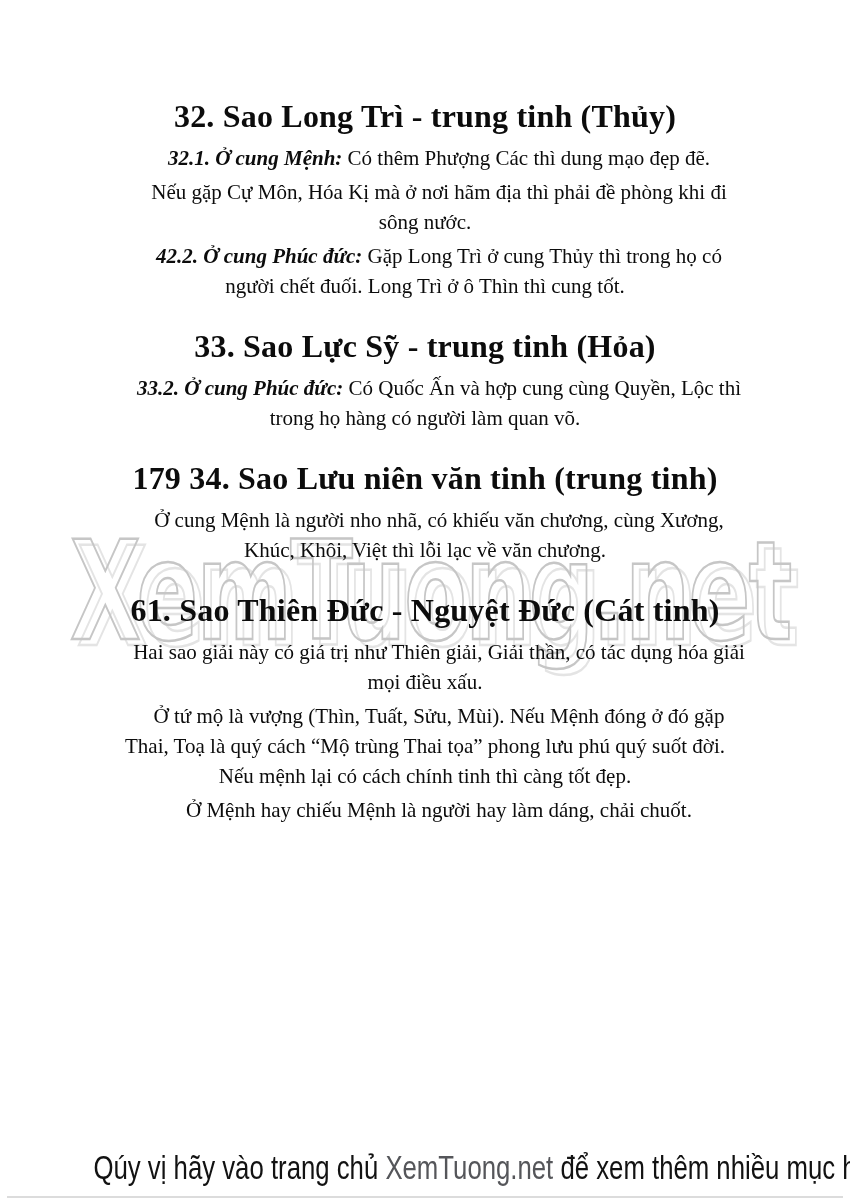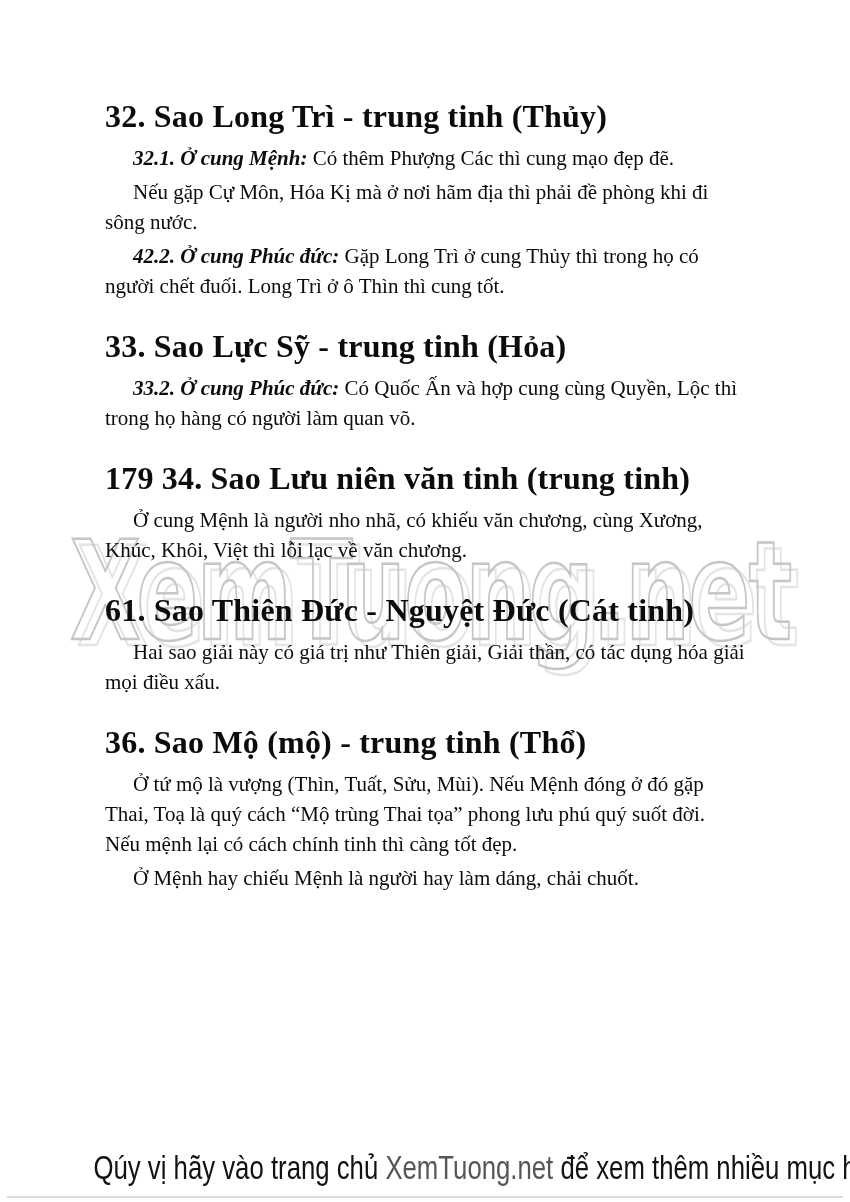--- a/index.html
+++ b/index.html
@@ -10,21 +10,21 @@
     background: #ffffff;
     overflow: hidden;
     font-family: "Liberation Serif", serif;
     color: #0c0c0c;
   }
   .content {
     position: relative;
     z-index: 1;
     padding: 97px 105px 0 105px;
   }
-  .section { margin: 0; }
+  .section { margin: 0; text-align: center; }
   h2 {
     font-family: "Liberation Serif", serif;
     font-weight: bold;
     font-size: 32px;
     line-height: 38px;
     margin: 26px 0 8px 0;
     letter-spacing: 0.2px;
   }
   .section:first-child h2 { margin-top: 0; }
   p {
@@ -83,42 +83,41 @@
 
 <div class="page">
 
   <div class="wm wm2" style="-webkit-text-stroke: 2.5px rgb(228, 228, 228);">XemTuong.net</div>
   <div class="wm wm1" style="-webkit-text-stroke: 2.5px rgb(198, 198, 198);">XemTuong.net</div>
 
   <div class="content">
 
     <div class="section">
       <h2>32. Sao Long Trì - trung tinh (Thủy)</h2>
-      <p><span class="lead">32.1. Ở cung Mệnh: </span><span>Có thêm Phượng Các thì cung mạo đẹp đẽ.</span></p>
+      <p><span class="lead">32.1. Ở cung Mệnh: </span><span>Có thêm Phượng Các thì dung mạo đẹp đẽ.</span></p>
       <p><span class="lead"></span><span>Nếu gặp Cự Môn, Hóa Kị mà ở nơi hãm địa thì phải đề phòng khi đi sông nước.</span></p>
       <p><span class="lead">42.2. Ở cung Phúc đức: </span><span>Gặp Long Trì ở cung Thủy thì trong họ có người chết đuối. Long Trì ở ô Thìn thì cung tốt.</span></p>
     </div>
 
     <div class="section">
       <h2>33. Sao Lực Sỹ - trung tinh (Hỏa)</h2>
       <p><span class="lead">33.2. Ở cung Phúc đức: </span><span>Có Quốc Ấn và hợp cung cùng Quyền, Lộc thì trong họ hàng có người làm quan võ.</span></p>
     </div>
 
     <div class="section">
       <h2>179 34. Sao Lưu niên văn tinh (trung tinh)</h2>
       <p><span class="lead"></span><span>Ở cung Mệnh là người nho nhã, có khiếu văn chương, cùng Xương, Khúc, Khôi, Việt thì lỗi lạc về văn chương.</span></p>
     </div>
 
     <div class="section">
       <h2>61. Sao Thiên Đức - Nguyệt Đức (Cát tinh)</h2>
       <p><span class="lead"></span><span>Hai sao giải này có giá trị như Thiên giải, Giải thần, có tác dụng hóa giải mọi điều xấu.</span></p>
     </div>
 
     <div class="section">
-      <h2>36. Sao Mộ (mộ) - trung tinh (Thổ)</h2>
       <p><span class="lead"></span><span>Ở tứ mộ là vượng (Thìn, Tuất, Sửu, Mùi). Nếu Mệnh đóng ở đó gặp Thai, Toạ là quý cách “Mộ trùng Thai tọa” phong lưu phú quý suốt đời. Nếu mệnh lại có cách chính tinh thì càng tốt đẹp.</span></p>
     </div>
 
     <div class="section">
       <p><span class="lead"></span><span>Ở Mệnh hay chiếu Mệnh là người hay làm dáng, chải chuốt.</span></p>
     </div>
 
   </div>
 
   <div class="footer" style="color: rgb(18, 18, 18);">

